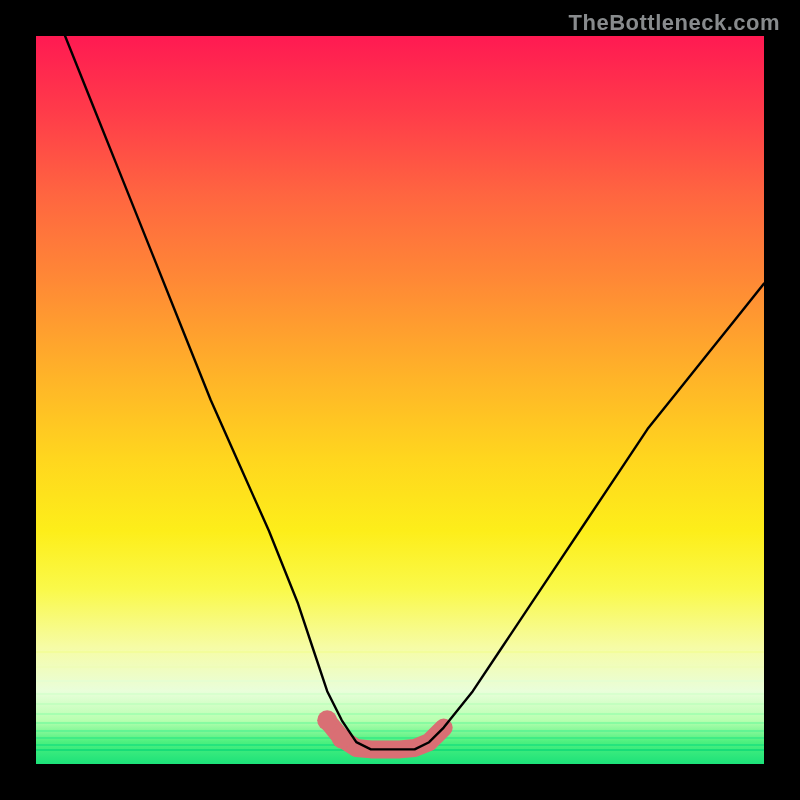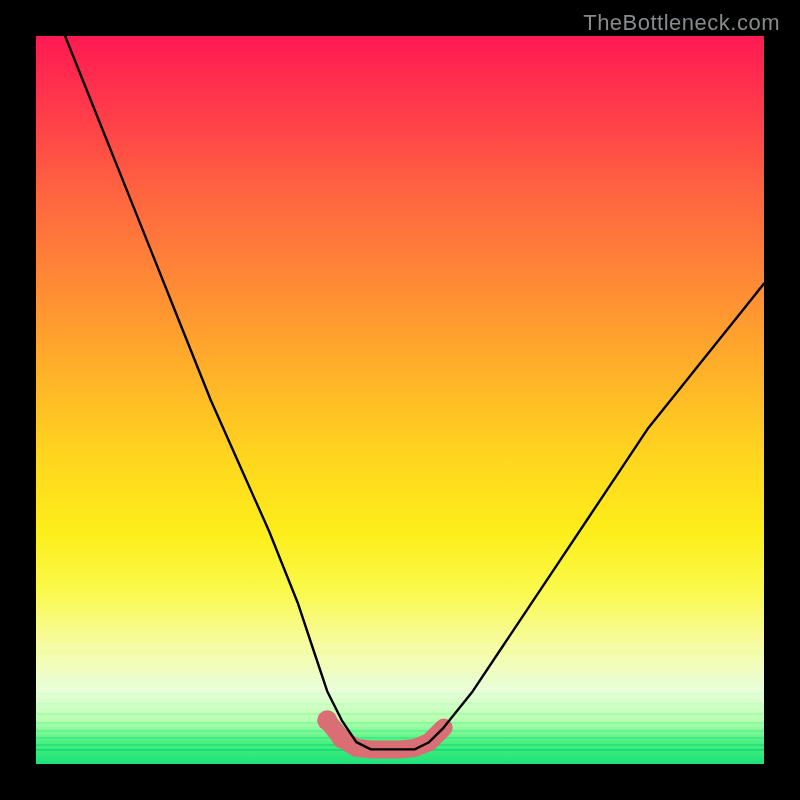--- a/index.html
+++ b/index.html
@@ -49,21 +49,21 @@
   .band {
     position: absolute;
     left: 0; right: 0;
     height: 2px;
   }
   .watermark {
     position: absolute;
     color: #888b8d;
     font-size: 22px;
     letter-spacing: 0.5px;
-    font-weight: 400;
+    font-weight: 700;
   }
   svg.curve {
     position: absolute;
     inset: 0;
     width: 100%;
     height: 100%;
   }
 </style>
 </head>
 <body>

